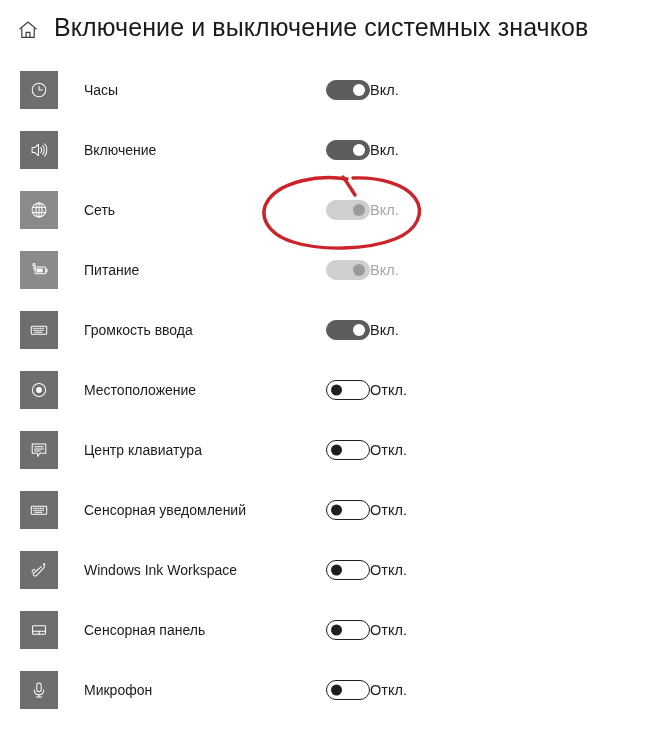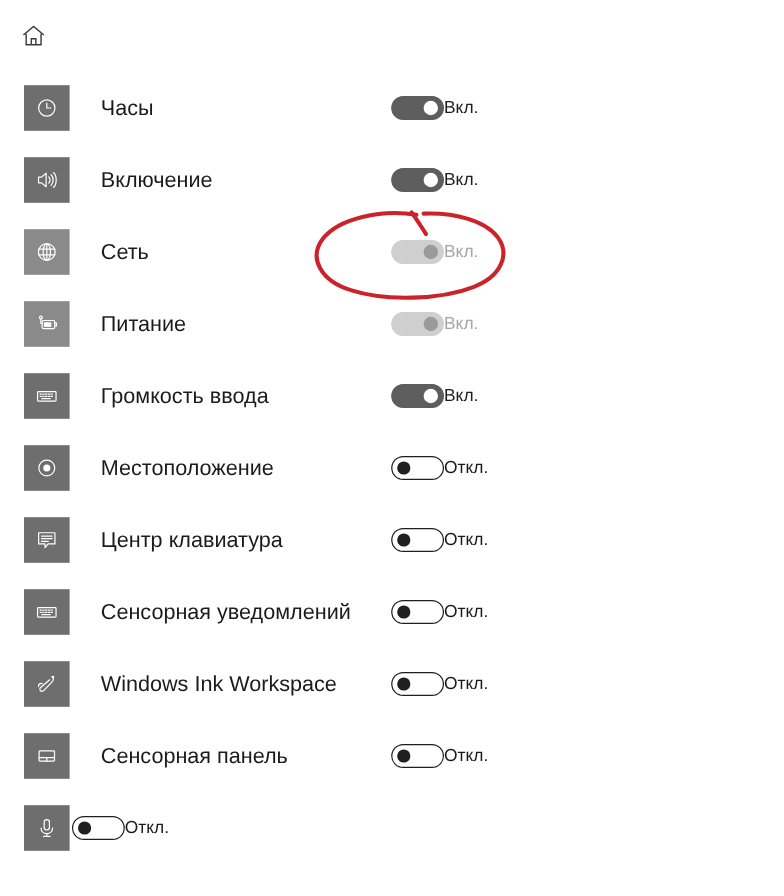--- a/index.html
+++ b/index.html
@@ -62,21 +62,21 @@
     color: #ffffff;
     display: flex;
     align-items: center;
     justify-content: center;
   }
   .icon-tile svg { display: block; }
   .row-label {
     flex: 0 0 auto;
     margin-left: 26px;
     width: 240px;
-    font-size: 18px;
+    font-size: 14px;
     color: #1b1b1b;
     white-space: nowrap;
   }
 
   
   .toggle-wrap {
     display: flex;
     align-items: center;
     margin-left: 2px;
   }
@@ -154,20 +154,21 @@
 <body>
 
 <div class="header">
   <span class="home-icon">
     <svg viewBox="0 0 24 24" width="24" height="24" fill="none" stroke="currentColor" stroke-width="1.2">
       <path d="M3.5 11.2 L12 4 L20.5 11.2"></path>
       <path d="M5.8 10.2 V19.3 H18.2 V10.2"></path>
       <path d="M10.1 19.3 V14.3 H13.9 V19.3"></path>
     </svg>
   </span>
+  <div class="page-title">Включение и выключение системных значков</div>
 </div>
 
 <div class="list">
     <div class="row">
       <span class="icon-tile">
         <svg viewBox="0 0 24 24" width="22" height="22" fill="none" stroke="currentColor" stroke-width="1.1" stroke-linecap="round">
           <circle cx="12" cy="12" r="7.4"></circle>
           <path d="M12 7.6 V12 H15.6"></path>
         </svg>
       </span>
@@ -326,20 +327,21 @@
     </div>
     <div class="row">
       <span class="icon-tile">
         <svg viewBox="0 0 24 24" width="22" height="22" fill="none" stroke="currentColor" stroke-width="1.1" stroke-linecap="round">
           <rect x="9.6" y="4.4" width="4.8" height="9.4" rx="2.4"></rect>
           <path d="M6.8 12 C6.8 15.2, 9.1 17.2, 12 17.2 C14.9 17.2, 17.2 15.2, 17.2 12"></path>
           <path d="M12 17.2 V19.6"></path>
           <path d="M9 19.6 H15"></path>
         </svg>
       </span>
+      <span class="row-label">Микрофон</span>
       <span class="toggle-wrap">
         <span class="toggle off">
           <span class="knob"></span>
         </span>
         <span class="state-text">Откл.</span>
       </span>
     </div>
   </div>
 
 <div class="annotation">

